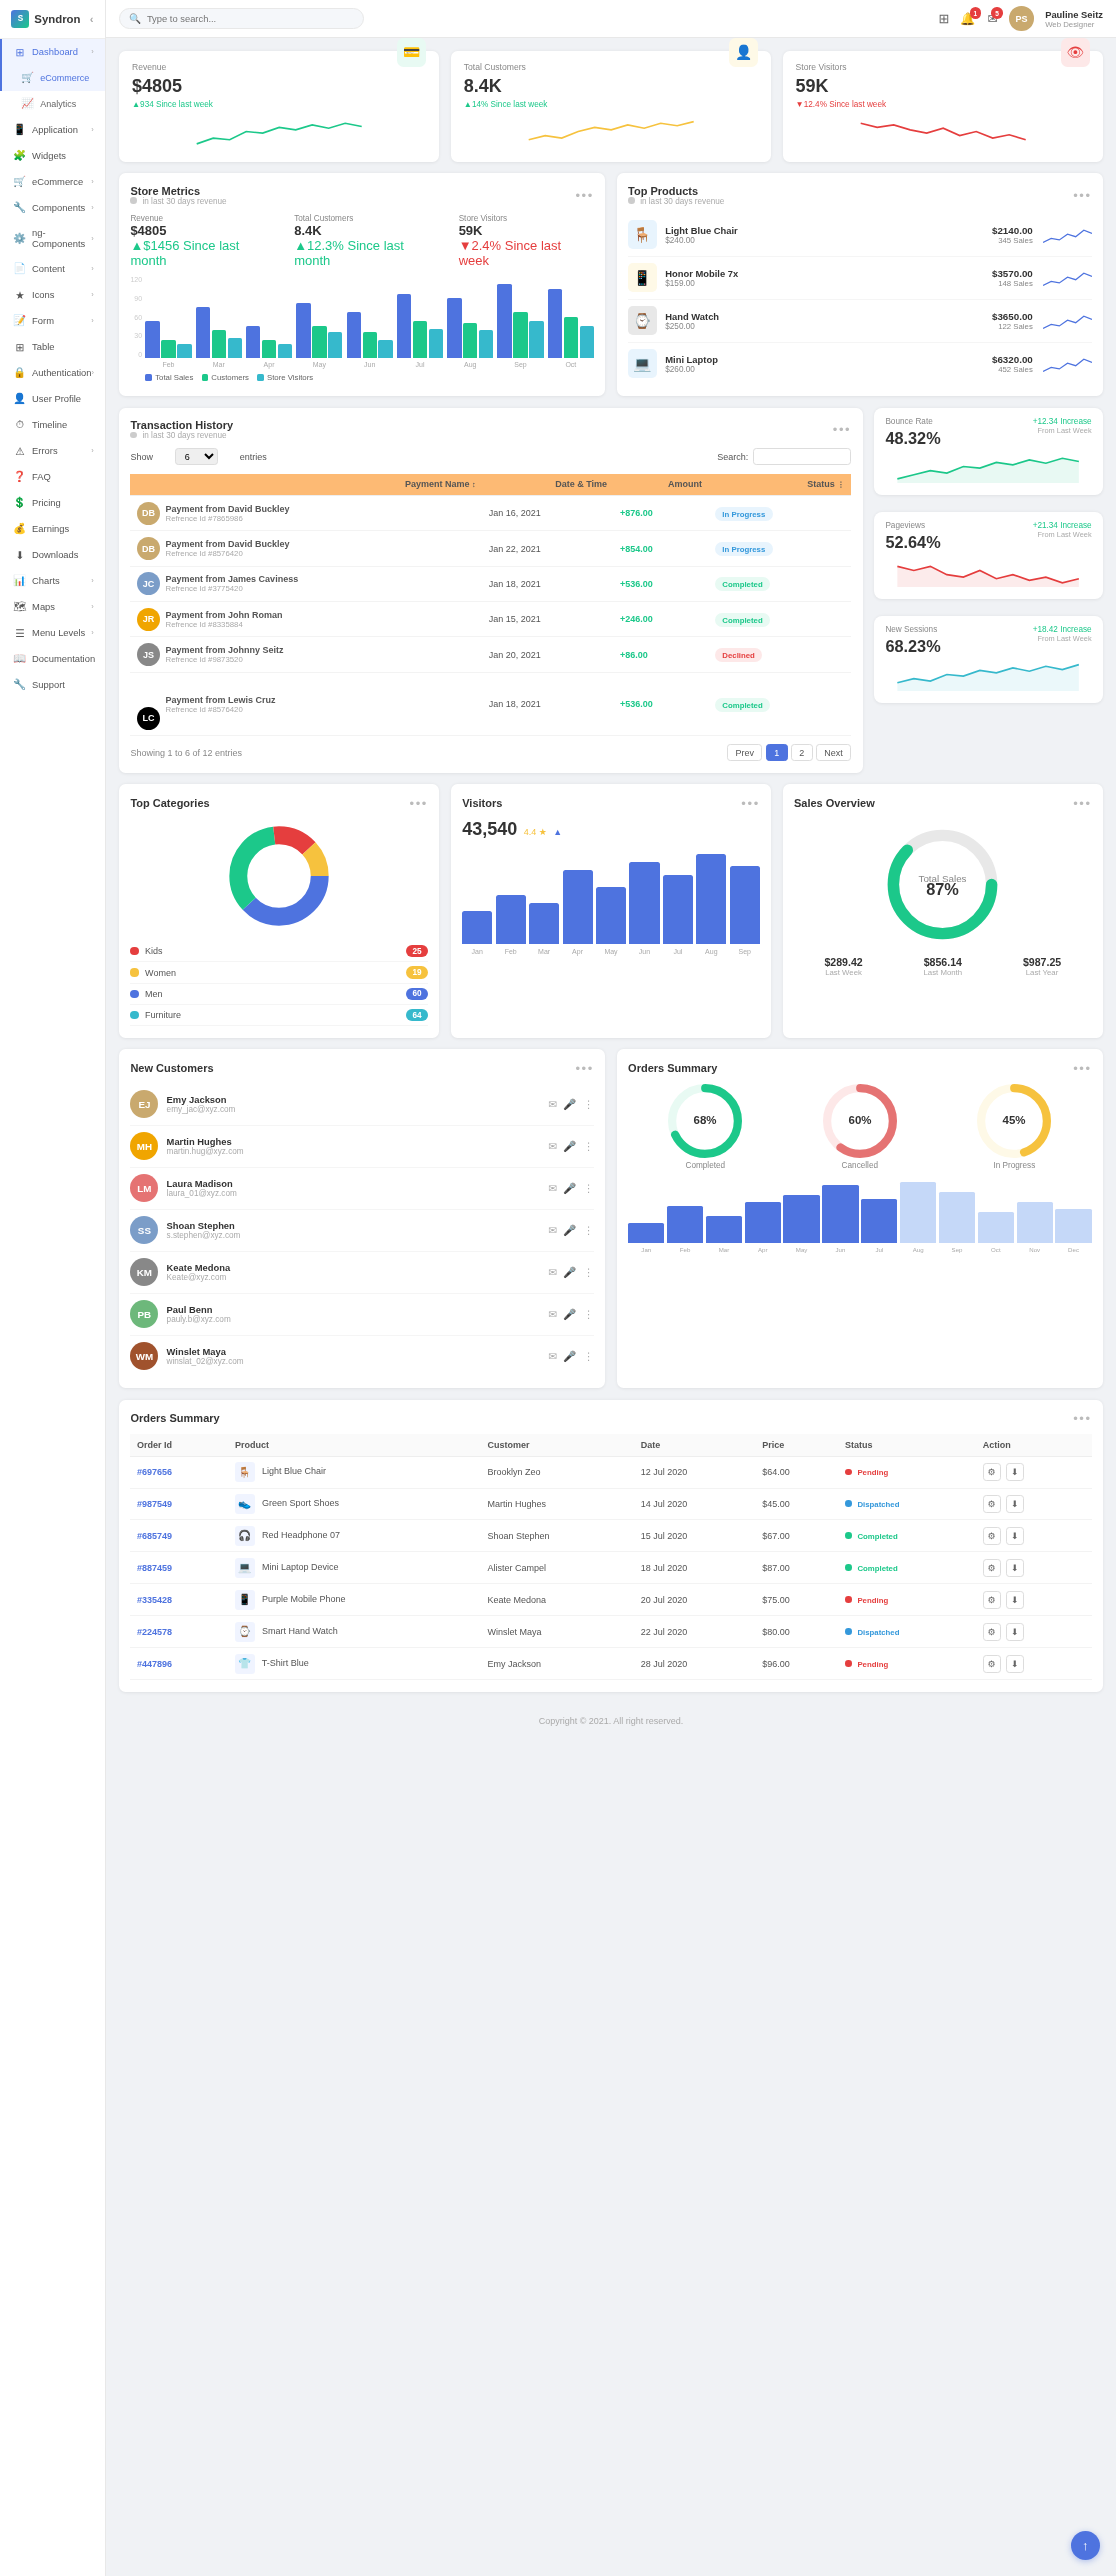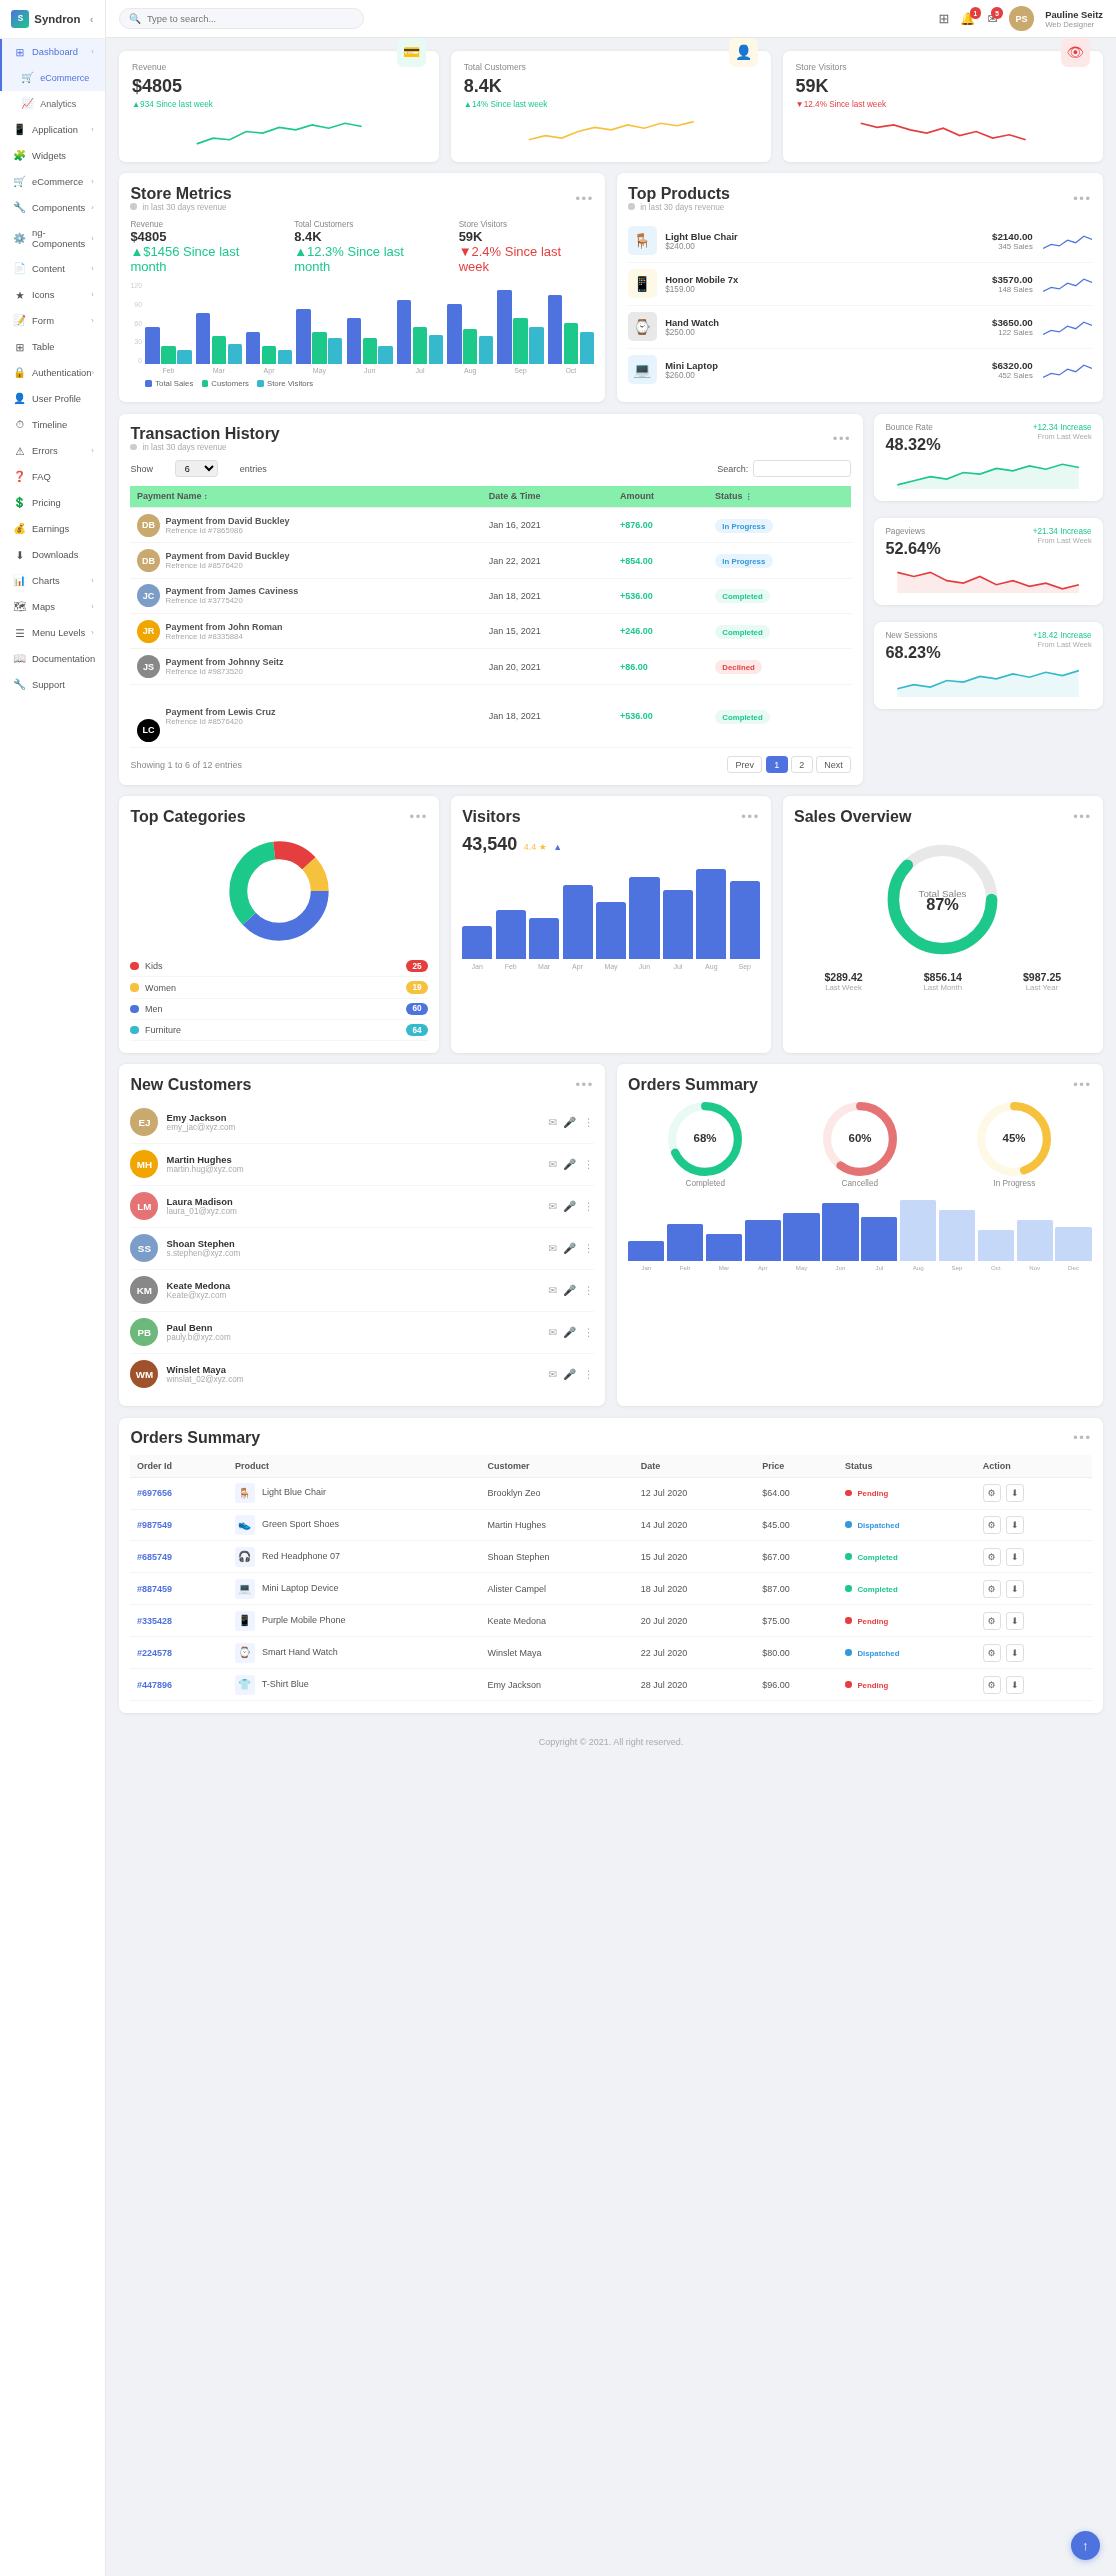--- a/index.html
+++ b/index.html
@@ -69,21 +69,21 @@
     .metric-icon.red { background: #fde8e8; color: #e53e3e; }
 
     
     .sparkline { margin-top: 6.5px; }
 
     
     .two-col { display: grid; grid-template-columns: 1fr 1fr; gap: 11.4px; margin-bottom: 11.4px; }
     .three-col { display: grid; grid-template-columns: 1fr 1fr 1fr; gap: 11.4px; margin-bottom: 11.4px; }
 
     .card-header { display: flex; align-items: center; justify-content: space-between; margin-bottom: 8.2px; }
-    .card-title { font-size: 16px; font-weight: 700; color: #333; }
+    .card-title { font-size: 11px; font-weight: 700; color: #333; }
     .card-subtitle { font-size: 8.2px; color: #aaa; }
     .card-menu { cursor: pointer; color: #bbb; font-size: 13px; letter-spacing: 1.6px; }
 
     
     .store-metrics-nums { display: flex; gap: 16.3px; margin-bottom: 8.2px; }
     .sm-item .sm-label { font-size: 8.2px; color: #888; }
     .sm-item .sm-val { font-size: 13px; font-weight: 700; }
     .sm-item .sm-chg { font-size: 13px; }
     .sm-item .sm-chg.up { color: #1cc88a; }
     .sm-item .sm-chg.down { color: #e53e3e; }
@@ -103,21 +103,21 @@
     .product-revenue { font-size: 9.8px; font-weight: 700; color: #333; margin-left: auto; text-align: right; }
     .product-sales { font-size: 7.8px; color: #888; }
 
     
     .trans-header { display: flex; align-items: center; gap: 8.2px; margin-bottom: 8.2px; flex-wrap: wrap; }
     .trans-show { display: flex; align-items: center; gap: 22px; font-size: 9px; color: #555; }
     .trans-show select { border: 0.8px solid #ddd; border-radius: 3.3px; padding: 1.6px 4.9px; font-size: 9px; }
     .trans-search { display: flex; align-items: center; gap: 4.9px; margin-left: auto; font-size: 9px; color: #555; }
     .trans-search input { border: 0.8px solid #ddd; border-radius: 3.3px; padding: 2.5px 6.5px; font-size: 9px; width: 98px; }
     .trans-table { width: 100%; border-collapse: collapse; }
-    .trans-table th { font-size: 9px; font-weight: 600; color: #555; padding: 5.7px 6.5px; border-bottom: 1.6px solid #eee; text-align: left; background: #86efac; }
+    .trans-table th { font-size: 9px; font-weight: 600; color: #555; padding: 5.7px 6.5px; border-bottom: 1.6px solid #eee; text-align: right; background: #fdba74; }
     .trans-table td { font-size: 9px; color: #555; padding: 5.7px 6.5px; border-bottom: 0.8px solid #f3f3f3; vertical-align: middle; }
     .trans-avatar { width: 23px; height: 23px; border-radius: 50%; background: #ddd; margin-right: 5.7px; display: inline-flex; align-items: center; justify-content: center; font-size: 9px; font-weight: 600; color: #fff; vertical-align: middle; }
     .status-badge { padding: 2.5px 7.4px; border-radius: 9.8px; font-size: 7.8px; font-weight: 600; }
     .status-badge.inprogress { background: #e8f4fd; color: #3498db; }
     .status-badge.completed { background: #e8faf3; color: #1cc88a; }
     .status-badge.declined { background: #fde8e8; color: #e53e3e; }
     .trans-pagination { display: flex; align-items: center; justify-content: space-between; margin-top: 8.2px; font-size: 9px; color: #888; }
     .page-btn { padding: 2.5px 7.4px; border: 0.8px solid #ddd; border-radius: 3.3px; cursor: pointer; font-size: 9px; color: #555; background: #fff; }
     .page-btn.active { background: #4e73df; color: #fff; border-color: #4e73df; }
     .page-nums { display: flex; gap: 3.3px; }

